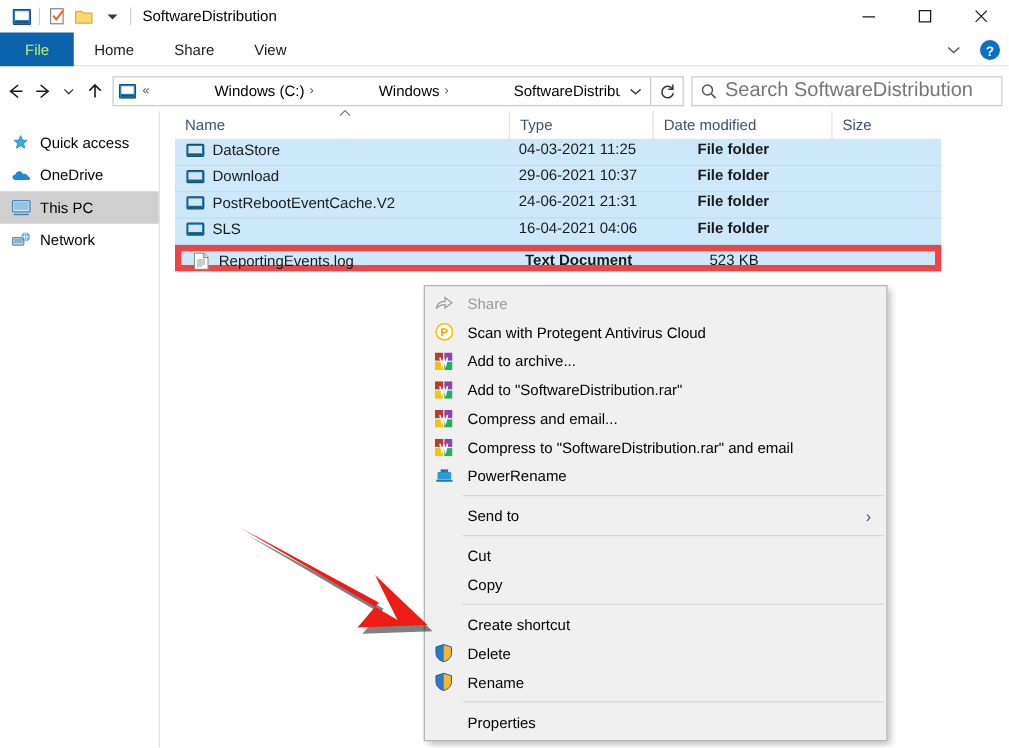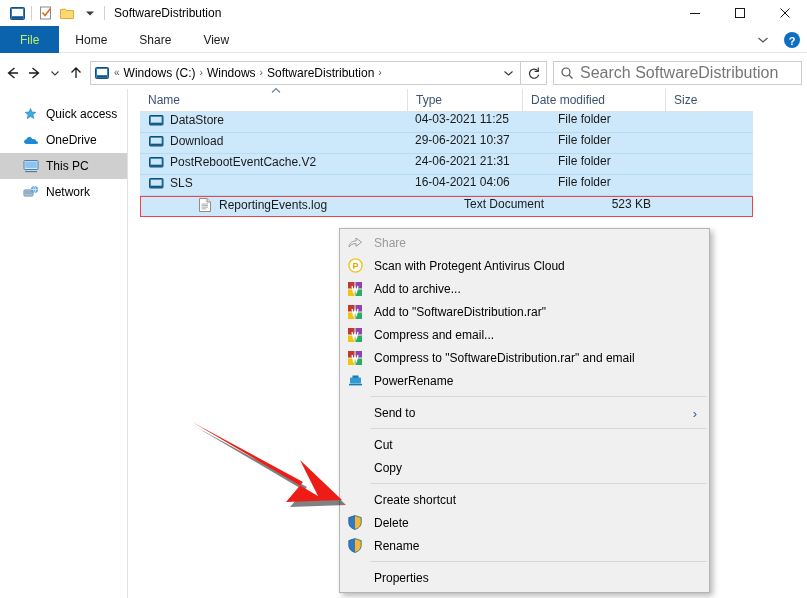--- a/index.html
+++ b/index.html
@@ -84,21 +84,21 @@
   .addrbox {
     margin-left: 3px;
     width: 431px; height: 24px;
     border: 1px solid #cccccc;
     background: #ffffff;
     display: flex; align-items: center;
     position: relative;
   }
   .addr-icon { width: 22px; display:flex; align-items:center; justify-content:center; }
   .crumbs { display: flex; align-items: center; font-size: 12px; color: #000; flex: 1; overflow: hidden; }
-  .crumb { padding: 0 3px; white-space: nowrap; }
+  .crumb { padding: 0 3px; white-space: nowrap; margin-left: 48px; }
   .crumb-sep { color: #555; font-size: 10px; padding: 0 1px; }
   .addr-drop { width: 24px; display:flex; align-items:center; justify-content:center; }
   .refresh-btn {
     width: 26px; height: 24px; border: 1px solid #cccccc; border-left: none;
     background:#fff; display:flex; align-items:center; justify-content:center;
   }
   .searchbox {
     margin-left: 6px;
     width: 249px; height: 24px;
     border: 1px solid #cccccc; background: #ffffff;
@@ -109,21 +109,21 @@
 
   
   .navpane {
     position: absolute; top: 89px; left: 0; width: 128px; bottom: 0;
     background: #ffffff;
     border-right: 1px solid #e2e2e2;
     padding-top: 12px;
   }
   .nav-item {
     height: 26px; display: flex; align-items: center;
-    padding-left: 22px; font-size: 12px; color: #000;
+    padding-left: 8px; font-size: 12px; color: #000;
     gap: 7px;
   }
   .nav-item.selected { background: #cfcfcf; }
   .nav-ic { width: 17px; height: 17px; display:flex; align-items:center; justify-content:center; }
 
   .content {
     position: absolute; top: 89px; left: 129px; right: 0; bottom: 0;
     background: #ffffff;
   }
 
@@ -155,27 +155,26 @@
   
   .filelist { margin-left: 11px; width: 613px; }
   .frow {
     height: 21px;
     display: flex; align-items: flex-start;
     background: #cde8fa;
     border-bottom: 1px solid #b6dcf2;
     font-size: 12px; color: #1a1a1a;
   }
   .frow.last {
-    border: 1px solid #ef4444;
-    padding-left: 48px;
+    border: 5px solid #ef4444;
   }
   .fcell { padding-left: 8px; display:flex; align-items:center; gap:6px; overflow:hidden; white-space:nowrap; }
   .f-name { width: 267px; }
   .f-date { width: 143px; }
-  .f-type { width: 115px; }
+  .f-type { width: 115px; font-weight: bold; }
   .f-size { width: 88px; justify-content: flex-end; padding-right: 8px; padding-left:0; }
   .ficon { width: 16px; height: 16px; display:flex; align-items:center; justify-content:center; flex:none; }
 
   
   .ctxmenu {
     position: absolute;
     left: 339px; top: 228px;
     width: 371px;
     background: #f0f0f0;
     border: 1px solid #b4b4b4;

